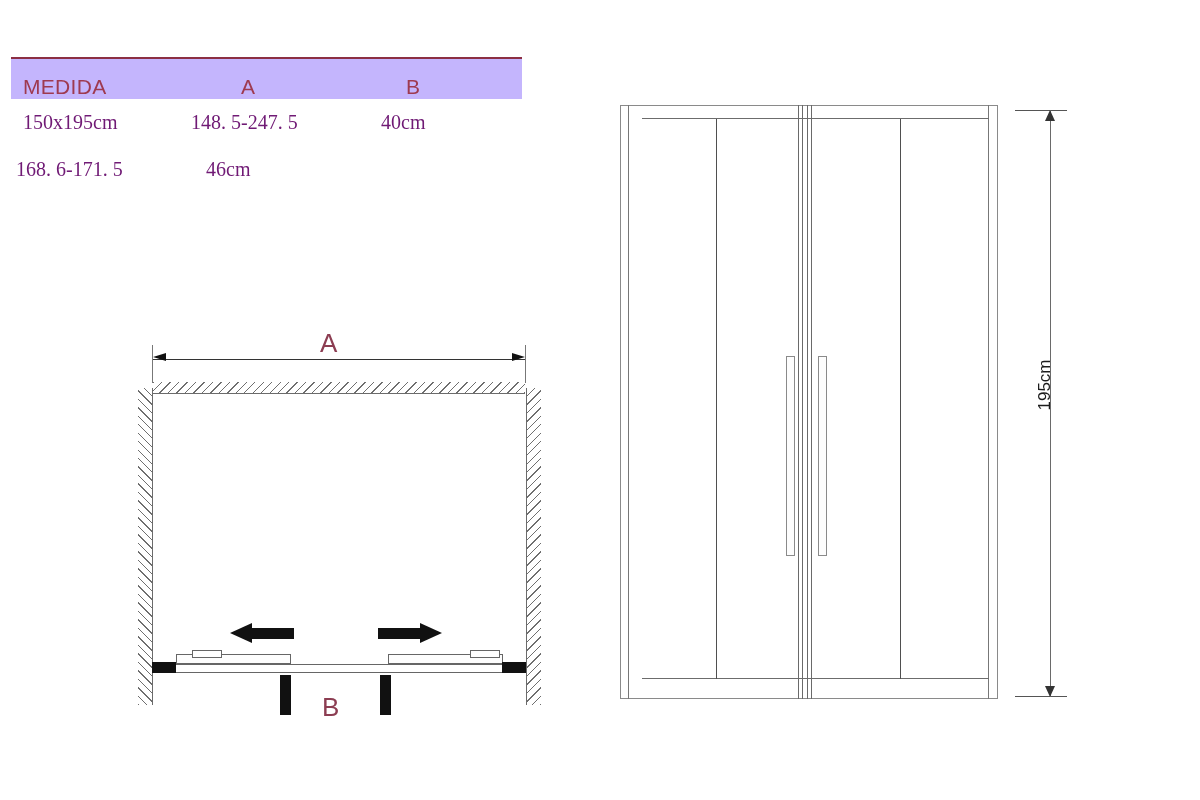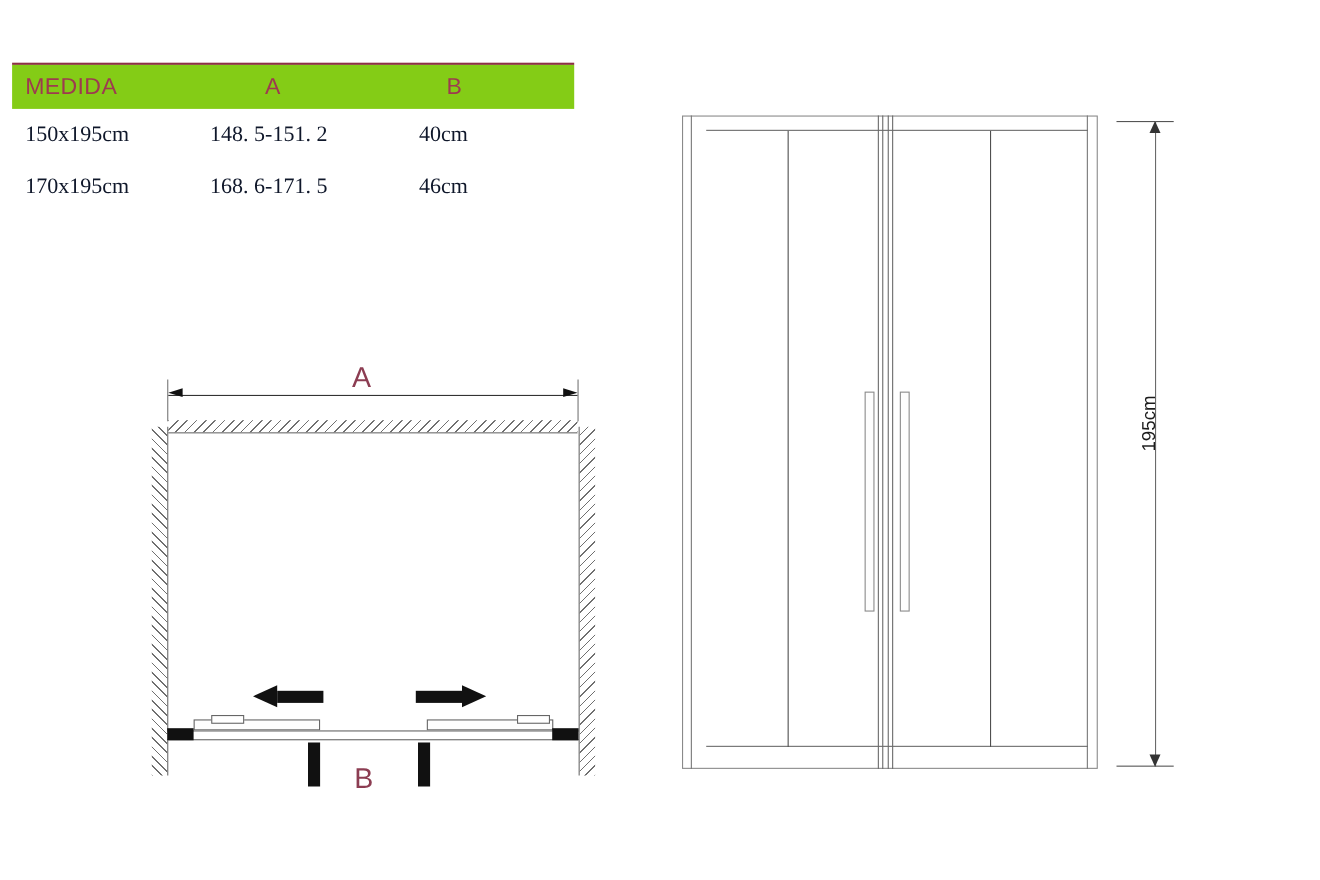--- a/index.html
+++ b/index.html
@@ -21,38 +21,38 @@
     left: 11px;
     top: 57px;
     width: 511px;
   }
   #size-table .table-top-rule {
     height: 2px;
     background: #8c2f44;
     width: 100%;
   }
   #size-table .thead {
-    background: #84cc16;
+    background: #c4b5fd;
     height: 40px;
     display: flex;
-    align-items: center;
+    align-items: flex-end;
   }
   #size-table .thead .cell {
     color: #9e3a50;
     font-size: 21px;
     font-family: "Liberation Sans", sans-serif;
     letter-spacing: 0.3px;
   }
   #size-table .trow {
     height: 47px;
     display: flex;
     align-items: center;
   }
   #size-table .trow .cell {
-    color: #0f172a;
+    color: #701a75;
     font-size: 20px;
     font-family: "Liberation Serif", serif;
   }
   .col-medida { width: 175px; padding-left: 12px; box-sizing: border-box; }
   .col-a      { width: 185px; text-align: left; padding-left: 5px; box-sizing: border-box;}
   .col-b      { width: 150px; text-align: left; padding-left: 10px; box-sizing: border-box;}
   .thead .col-medida { padding-left: 12px; }
   .thead .col-a  { text-align: left; padding-left: 55px; }
   .thead .col-b  { text-align: left; padding-left: 35px; }
 
@@ -346,27 +346,26 @@
   <div class="table-top-rule"></div>
 
   <div class="thead">
     <div class="cell col-medida">MEDIDA</div>
     <div class="cell col-a">A</div>
     <div class="cell col-b">B</div>
   </div>
 
   <div class="trow">
     <div class="cell col-medida">150x195cm</div>
-    <div class="cell col-a">148. 5-151. 2</div>
+    <div class="cell col-a">148. 5-247. 5</div>
     <div class="cell col-b">40cm</div>
   </div>
 
 
   <div class="trow">
-    <div class="cell col-medida">170x195cm</div>
     <div class="cell col-a">168. 6-171. 5</div>
     <div class="cell col-b">46cm</div>
   </div>
 </div>
 
 <div id="plan-view">
 
   <div class="label-dim" id="label-a">A</div>
 
   <div class="vline-top-l"></div>

